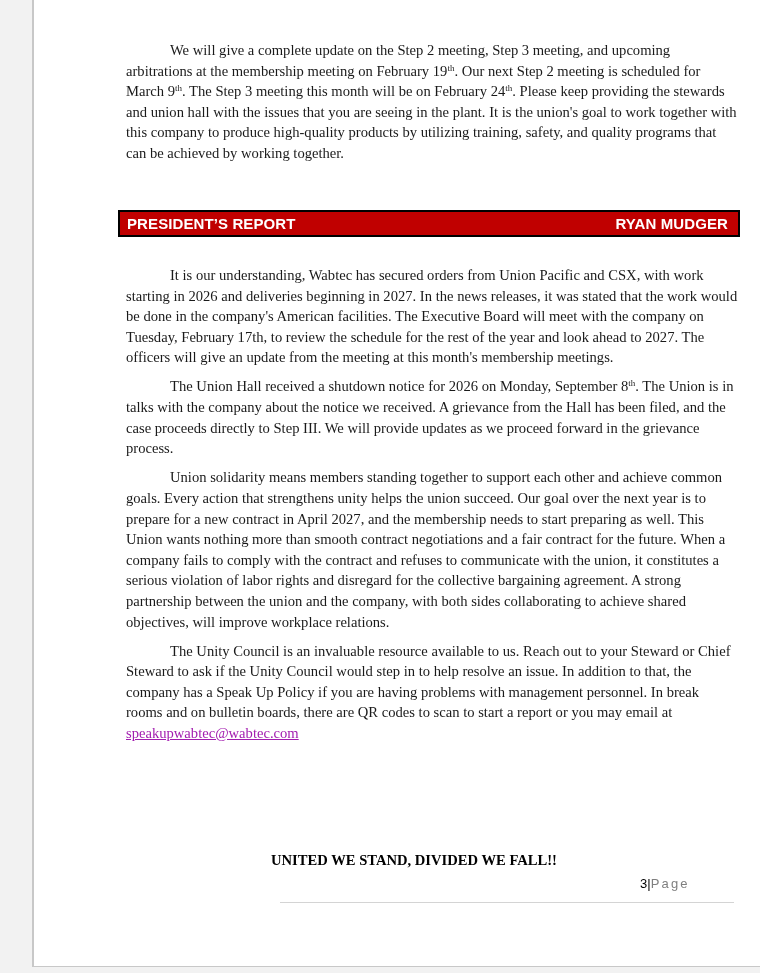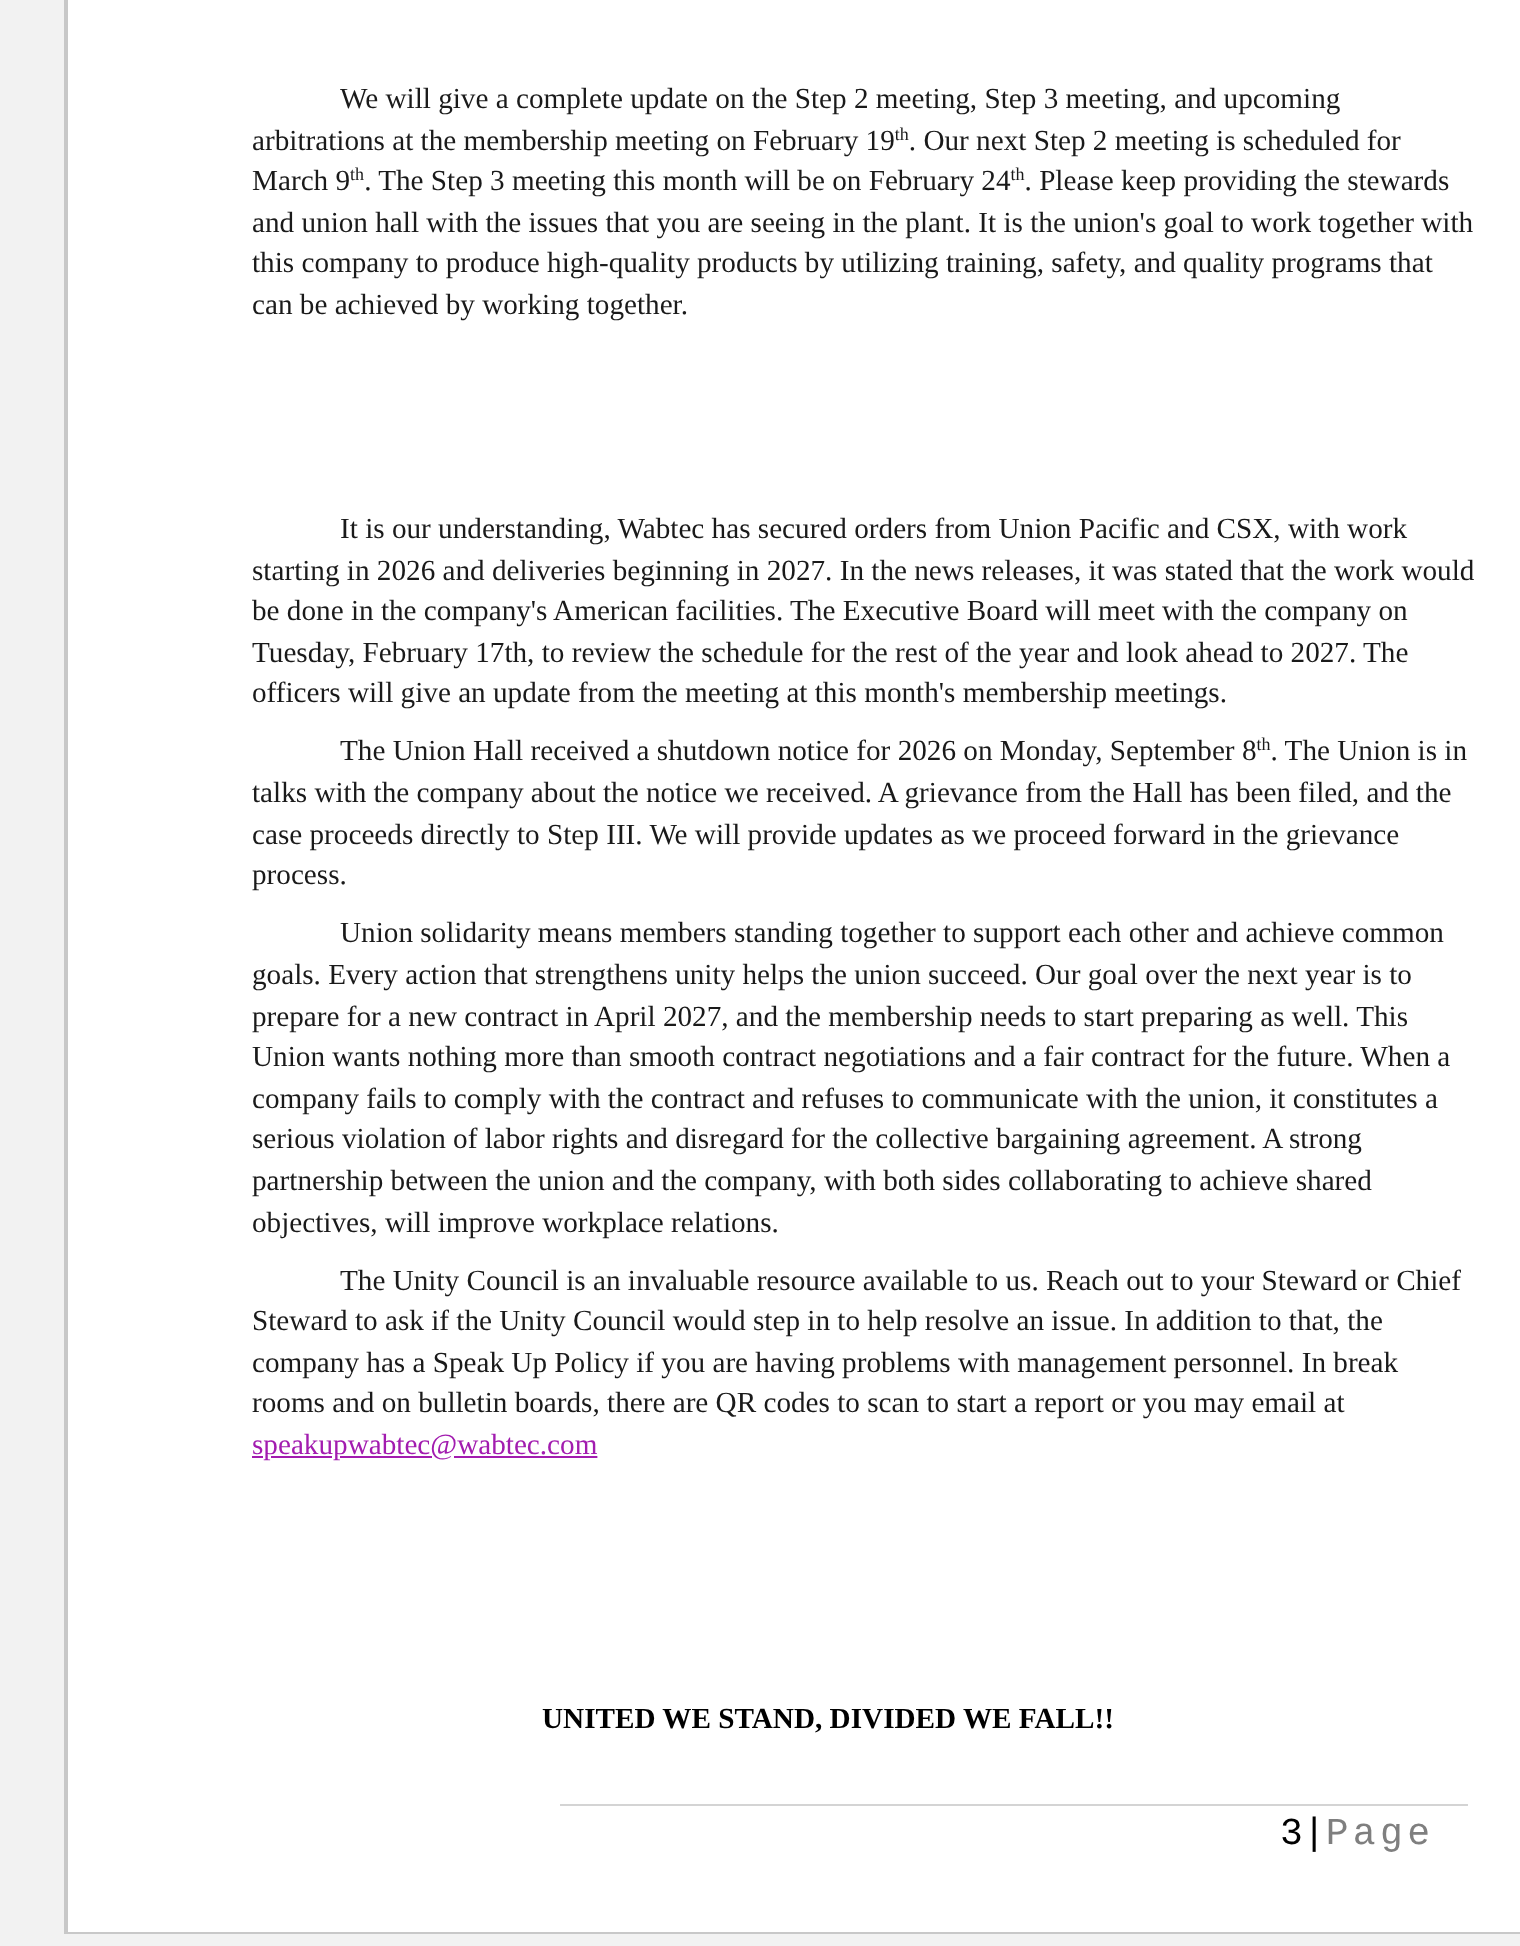--- a/index.html
+++ b/index.html
@@ -74,45 +74,49 @@
       position: absolute;
       left: 246px;
       top: 902px;
       width: 454px;
       height: 1px;
       background: #d4d4d4;
     }
     .footer-page {
       position: absolute;
       left: 606px;
-      top: 906px;
-      font-family: Liberation Mono, monospace;
-      font-size: 19px;
+      top: 876px;
+      font-family: Liberation Sans, sans-serif;
+      font-size: 13px;
       color: #000;
     }
     .footer-page .pg-word {
       color: #7f7f7f;
       letter-spacing: 2.2px;
     }
     a.email {
       color: #a21caf;
       text-decoration: underline;
     }
   </style>
 </head>
 <body>
 
 <div class="page">
 
   <div class="body-text" style="top:40px;">
     <p><span>We will give a complete update on the Step 2 meeting, Step 3 meeting, and upcoming arbitrations at the membership meeting on February 19</span><sup>th</sup><span>. Our next Step 2 meeting is scheduled for March 9</span><sup>th</sup><span>. The Step 3 meeting this month will be on February 24</span><sup>th</sup><span>. Please keep providing the stewards and union hall with the issues that you are seeing in the plant. It is the union's goal to work together with this company to produce high-quality products by utilizing training, safety, and quality programs that can be achieved by working together.</span></p>
   </div>
 
+  <div class="banner">
+    <span>PRESIDENT’S REPORT</span>
+    <span>RYAN MUDGER</span>
+  </div>
 
-  <div class="body-text" style="top:255px;">
+  <div class="body-text" style="top:265px;">
     <p>It is our understanding, Wabtec has secured orders from Union Pacific and CSX, with work starting in 2026 and deliveries beginning in 2027. In the news releases, it was stated that the work would be done in the company's American facilities. The Executive Board will meet with the company on Tuesday, February 17th, to review the schedule for the rest of the year and look ahead to 2027. The officers will give an update from the meeting at this month's membership meetings.</p>
     <p><span>The Union Hall received a shutdown notice for 2026 on Monday, September 8</span><sup>th</sup><span>. The Union is in talks with the company about the notice we received. A grievance from the Hall has been filed, and the case proceeds directly to Step III. We will provide updates as we proceed forward in the grievance process.</span></p>
     <p>Union solidarity means members standing together to support each other and achieve common goals. Every action that strengthens unity helps the union succeed. Our goal over the next year is to prepare for a new contract in April 2027, and the membership needs to start preparing as well. This Union wants nothing more than smooth contract negotiations and a fair contract for the future. When a company fails to comply with the contract and refuses to communicate with the union, it constitutes a serious violation of labor rights and disregard for the collective bargaining agreement. A strong partnership between the union and the company, with both sides collaborating to achieve shared objectives, will improve workplace relations.</p>
     <p><span>The Unity Council is an invaluable resource available to us. Reach out to your Steward or Chief Steward to ask if the Unity Council would step in to help resolve an issue. In addition to that, the company has a Speak Up Policy if you are having problems with management personnel. In break rooms and on bulletin boards, there are QR codes to scan to start a report or you may email at </span><a class="email">speakupwabtec@wabtec.com</a></p>
   </div>
 
   <div class="closing">UNITED WE STAND, DIVIDED WE FALL!!</div>
 
   <div class="footer-rule"></div>
   <div class="footer-page">

